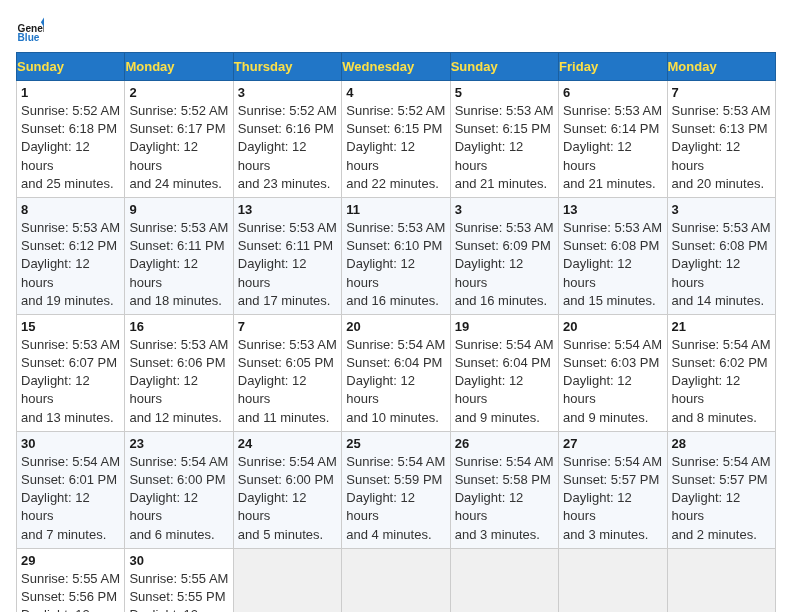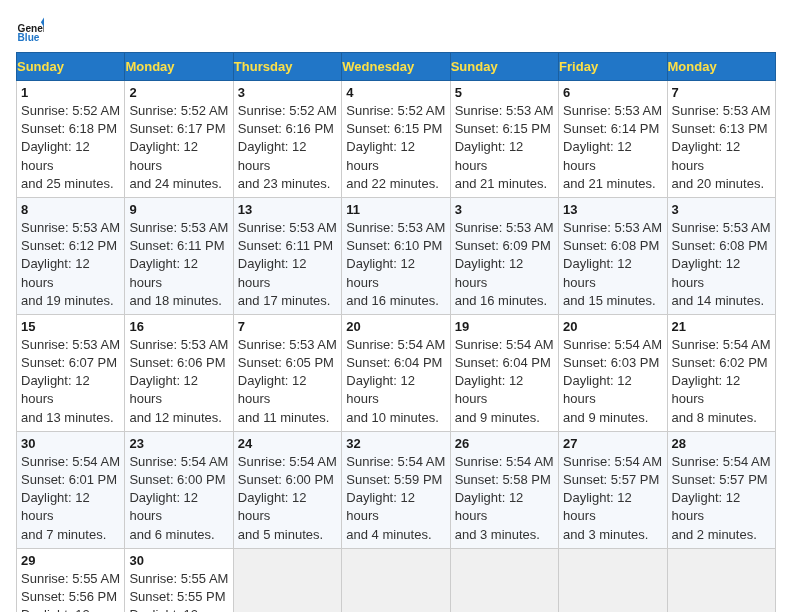--- a/index.html
+++ b/index.html
@@ -278,21 +278,21 @@
 and 6 minutes.</div>
         </td>
         <td>
           <span class="day-num">24</span>
           <div class="day-info" style="white-space: pre-line;">Sunrise: 5:54 AM
 Sunset: 6:00 PM
 Daylight: 12 hours
 and 5 minutes.</div>
         </td>
         <td>
-          <span class="day-num">32</span>
+          <span class="day-num">25</span>
           <div class="day-info" style="white-space: pre-line;">Sunrise: 5:54 AM
 Sunset: 5:59 PM
 Daylight: 12 hours
 and 4 minutes.</div>
         </td>
         <td>
           <span class="day-num">26</span>
           <div class="day-info" style="white-space: pre-line;">Sunrise: 5:54 AM
 Sunset: 5:58 PM
 Daylight: 12 hours

